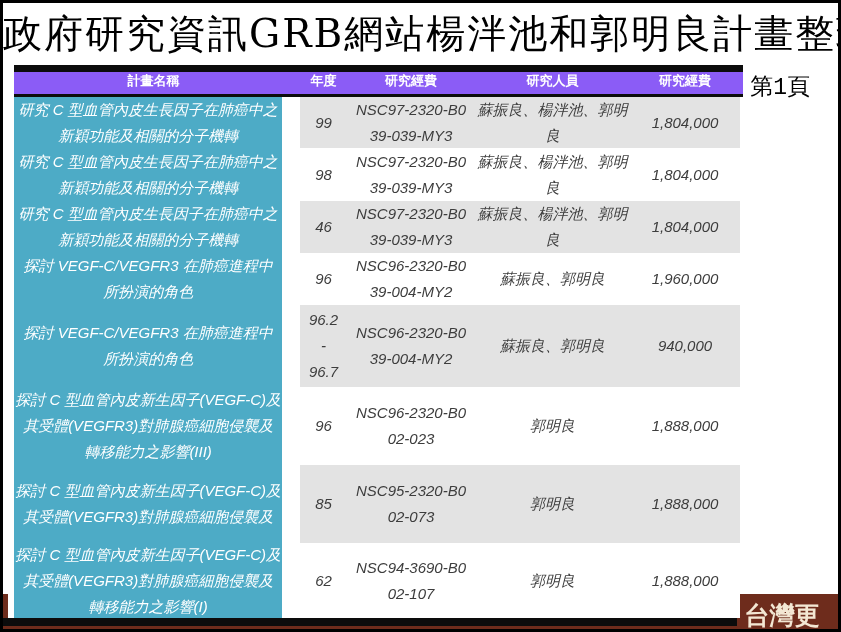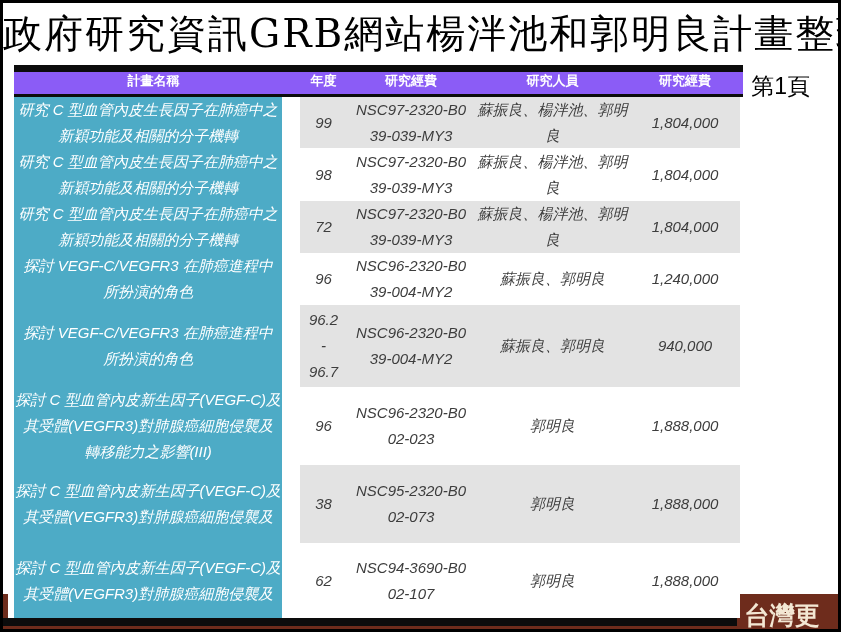--- a/index.html
+++ b/index.html
@@ -10,21 +10,21 @@
     font-family:"Liberation Sans","DejaVu Sans",sans-serif;
   }
   .title{
     position:absolute; top:8px; left:0; width:835px;
     text-align:center; font-family:"DejaVu Serif","Liberation Serif",serif;
     font-size:39px; line-height:46px; color:#000; letter-spacing:2px;
     white-space:nowrap;
   }
   .page-label{
     position:absolute; top:68px; right:28px;
-    font-family:Liberation Sans, sans-serif;
+    font-family:Liberation Mono, monospace;
     font-size:23px; color:#000;
   }
   
   .footer-band{position:absolute; left:0; right:0; top:591px; bottom:0; background:#6e2c1c;}
   
   .content-bg{position:absolute; left:5px; width:729px; top:591px; height:24px; background:#ffffff;}
   .bottom-bar{position:absolute; left:0; width:734px; top:615px; height:8px; background:#0c0c0c;}
   .brand{
     position:absolute; right:8px; top:595px; width:96px;
     text-align:center; font-size:25px; font-weight:bold; color:#f3e7d3;
@@ -131,21 +131,21 @@
       </div>
 
       <div class="row" style="height:52px">
         <div class="cell name c1">
           <span class="line">研究 C 型血管內皮生長因子在肺癌中之</span>
           <span class="line">新穎功能及相關的分子機轉</span>
         </div>
         <div class="gap cgap"></div>
         <div class="rest">
           <div class="cell c2">
-            <span class="line">72</span>
+            <span class="line">46</span>
           </div>
           <div class="cell c3">
             <span class="line">NSC97-2320-B0</span>
             <span class="line">39-039-MY3</span>
           </div>
           <div class="cell c4">
             <span class="line">蘇振良、楊泮池、郭明良</span>
           </div>
           <div class="cell c5">
             <span class="line">1,804,000</span>
@@ -164,21 +164,21 @@
             <span class="line">96</span>
           </div>
           <div class="cell c3">
             <span class="line">NSC96-2320-B0</span>
             <span class="line">39-004-MY2</span>
           </div>
           <div class="cell c4">
             <span class="line">蘇振良、郭明良</span>
           </div>
           <div class="cell c5">
-            <span class="line">1,240,000</span>
+            <span class="line">1,960,000</span>
           </div>
         </div>
       </div>
 
       <div class="row" style="height:82px">
         <div class="cell name c1">
           <span class="line">探討 VEGF-C/VEGFR3 在肺癌進程中</span>
           <span class="line">所扮演的角色</span>
         </div>
         <div class="gap cgap"></div>
@@ -226,39 +226,40 @@
       </div>
 
       <div class="row" style="height:78px">
         <div class="cell name c1">
           <span class="line">探討 C 型血管內皮新生因子(VEGF-C)及</span>
           <span class="line">其受體(VEGFR3)對肺腺癌細胞侵襲及</span>
         </div>
         <div class="gap cgap"></div>
         <div class="rest">
           <div class="cell c2">
-            <span class="line">38</span>
+            <span class="line">85</span>
           </div>
           <div class="cell c3">
             <span class="line">NSC95-2320-B0</span>
             <span class="line">02-073</span>
           </div>
           <div class="cell c4">
             <span class="line">郭明良</span>
           </div>
           <div class="cell c5">
             <span class="line">1,888,000</span>
           </div>
         </div>
       </div>
 
       <div class="row" style="height:75px">
         <div class="cell name c1">
           <span class="line">探討 C 型血管內皮新生因子(VEGF-C)及</span>
           <span class="line">其受體(VEGFR3)對肺腺癌細胞侵襲及</span>
+          <span class="line">轉移能力之影響(I)</span>
         </div>
         <div class="gap cgap"></div>
         <div class="rest">
           <div class="cell c2">
             <span class="line">62</span>
           </div>
           <div class="cell c3">
             <span class="line">NSC94-3690-B0</span>
             <span class="line">02-107</span>
           </div>

